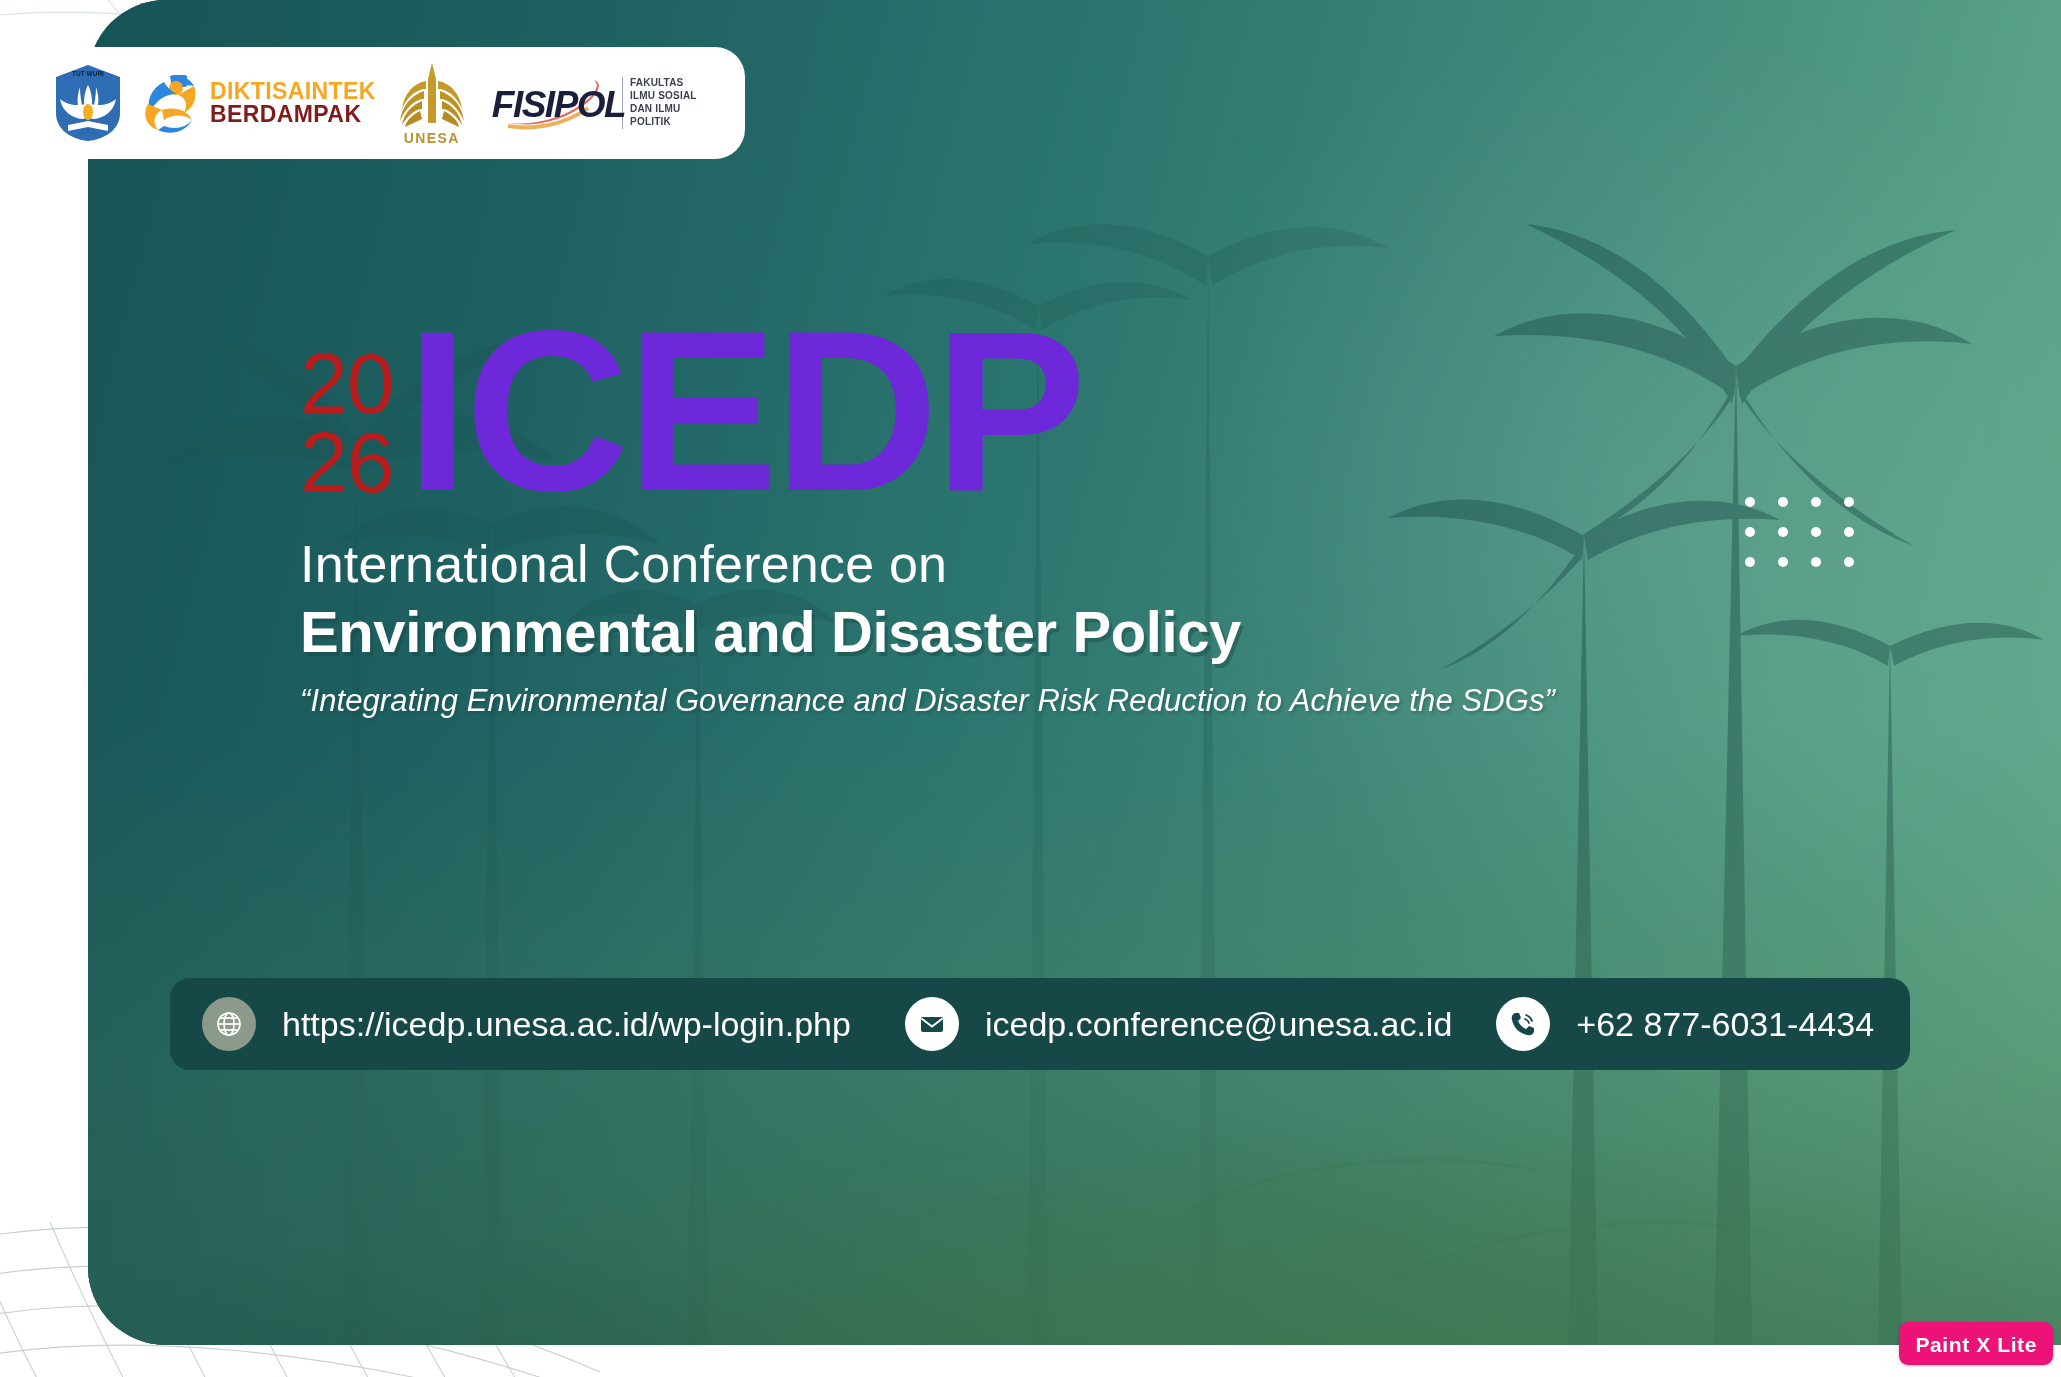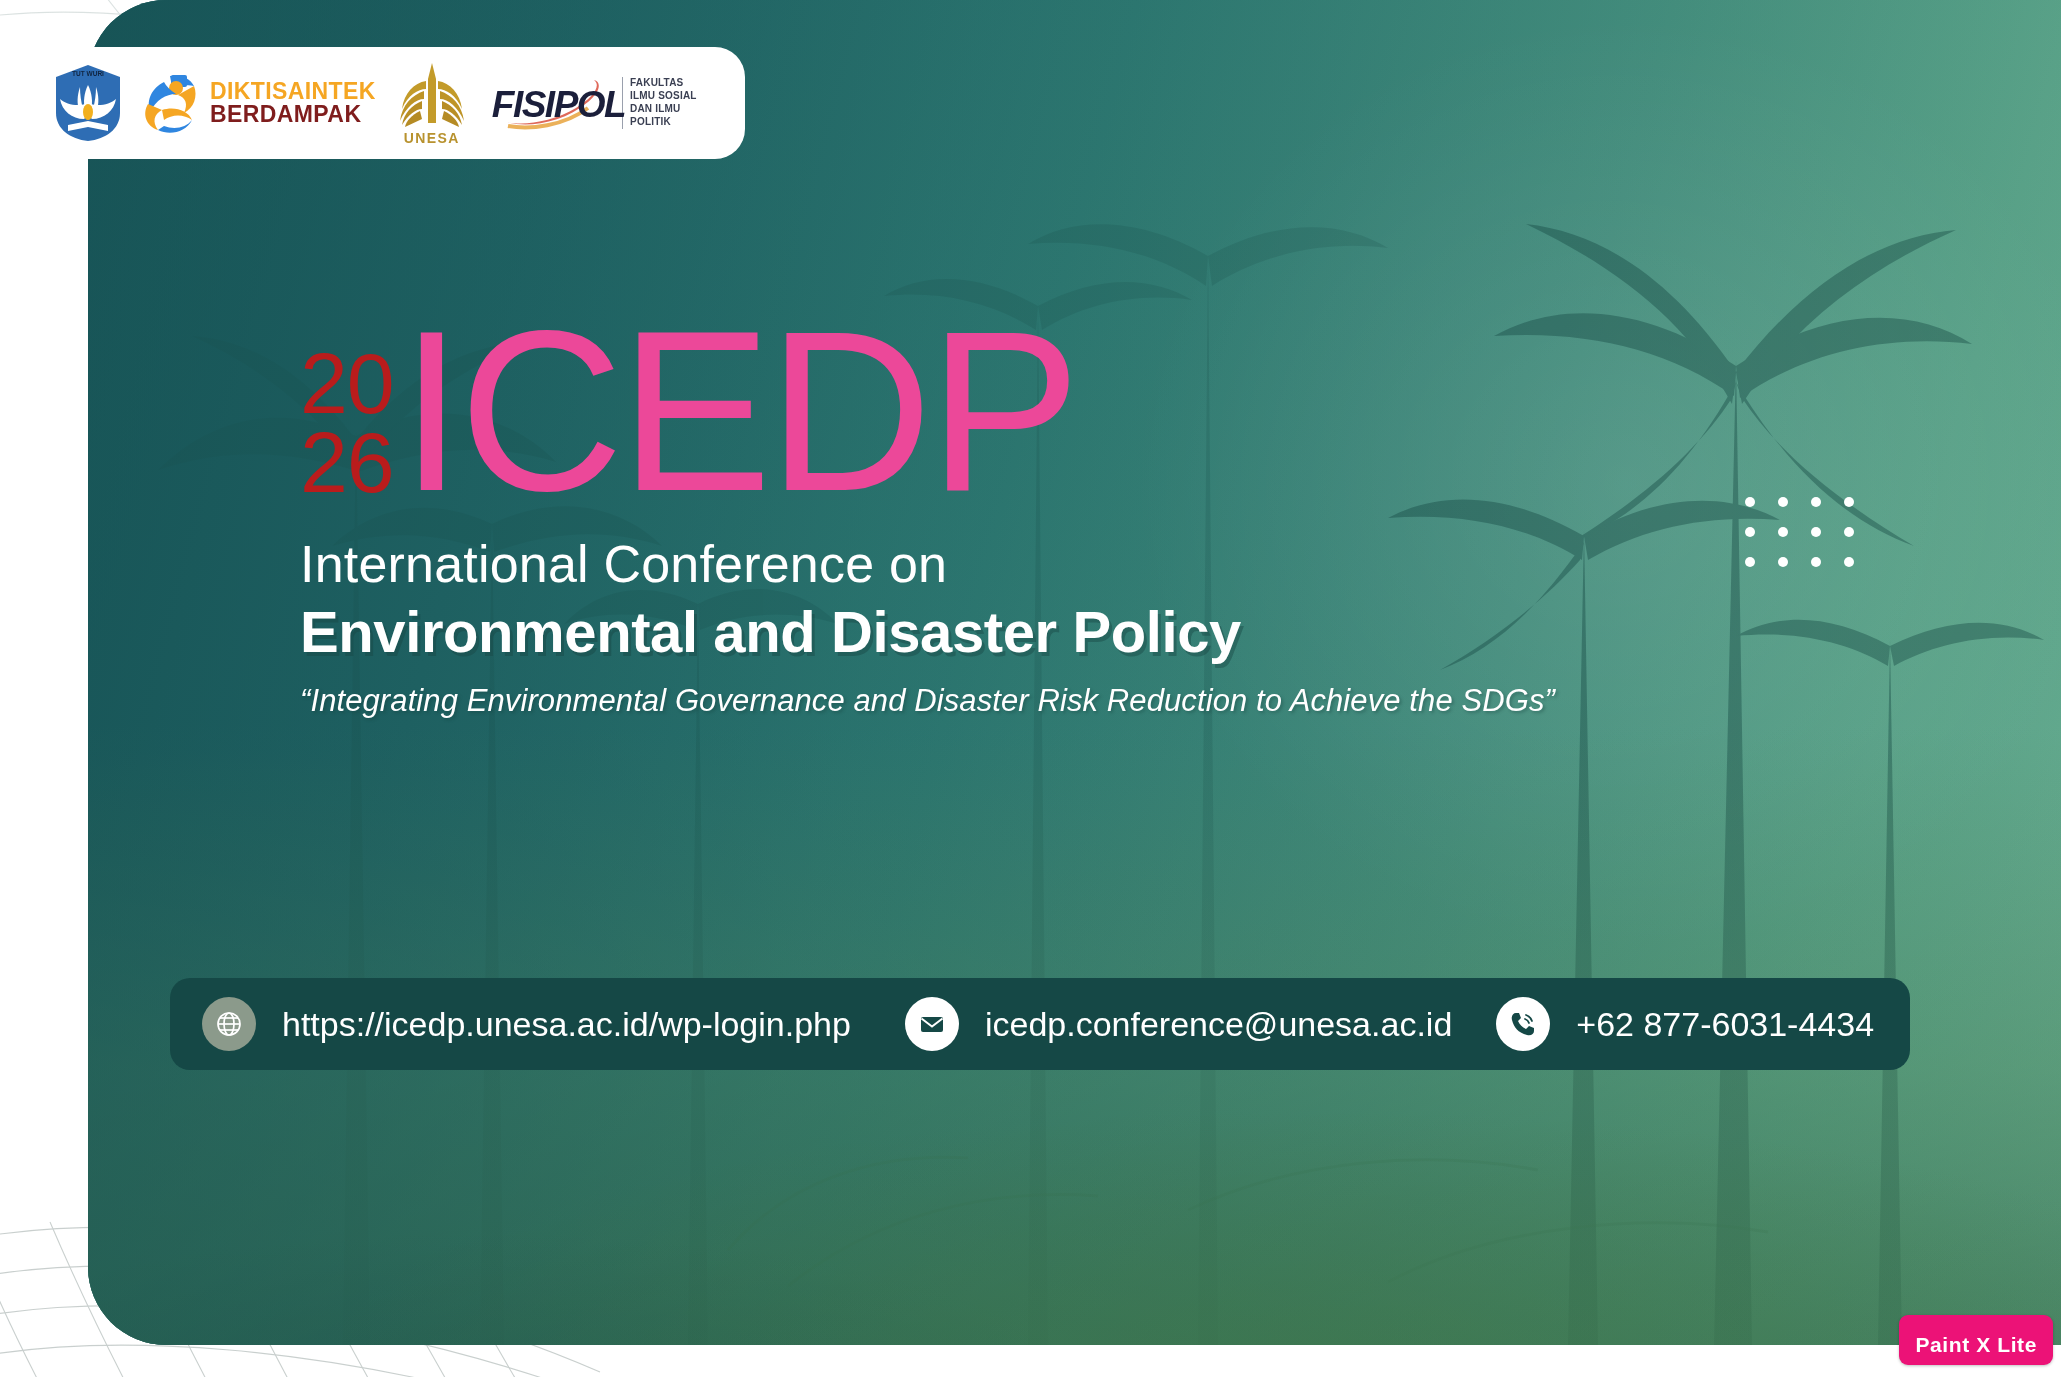--- a/index.html
+++ b/index.html
@@ -142,26 +142,26 @@
     font-weight: 300;
     font-size: 86px;
     line-height: .92;
     color: #b91c1c;
     letter-spacing: -1px;
     padding-top: 24px;
   }
   .year span { display: block; }
   .acronym {
     font-family: "Liberation Sans", sans-serif;
-    font-weight: 400;
+    font-weight: 700;
     font-size: 228px;
     line-height: .80;
     letter-spacing: -4px;
-    color: #ec4899;
-    margin-left: 6px;
+    color: #6d28d9;
+    margin-left: 12px;
   }
 
   .sub1 {
     margin-top: 32px;
     font-family: "Liberation Sans", sans-serif;
     font-weight: 300;
     font-size: 52px;
     letter-spacing: .2px;
     color: #ffffff;
   }
@@ -234,21 +234,21 @@
   .gap-c { width: 26px; } .gap-d { width: 44px; }
   .gap-e { width: 26px; }
 
   
   .watermark {
     position: absolute;
     right: 8px; bottom: 12px;
     background: #EC1277;
     color: #ffffff;
     border-radius: 9px;
-    padding: 18px 16px 8px;
+    padding: 11px 16px 8px;
     font-family: "Liberation Sans", sans-serif;
     font-weight: bold;
     font-size: 21px;
     letter-spacing: .6px;
     z-index: 9;
     box-shadow: 0 1px 3px rgba(0,0,0,.25);
   }
 </style>
 </head>
 <body>

